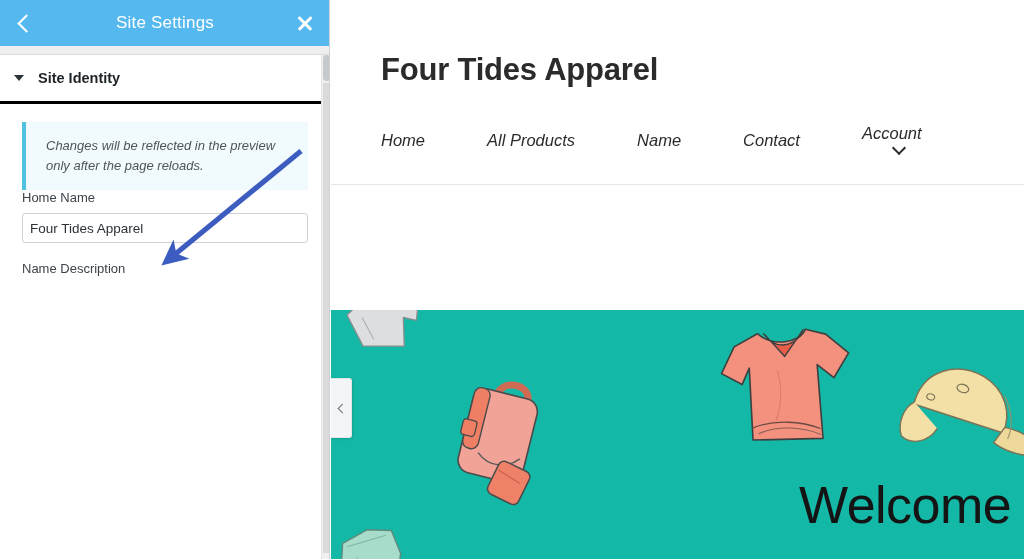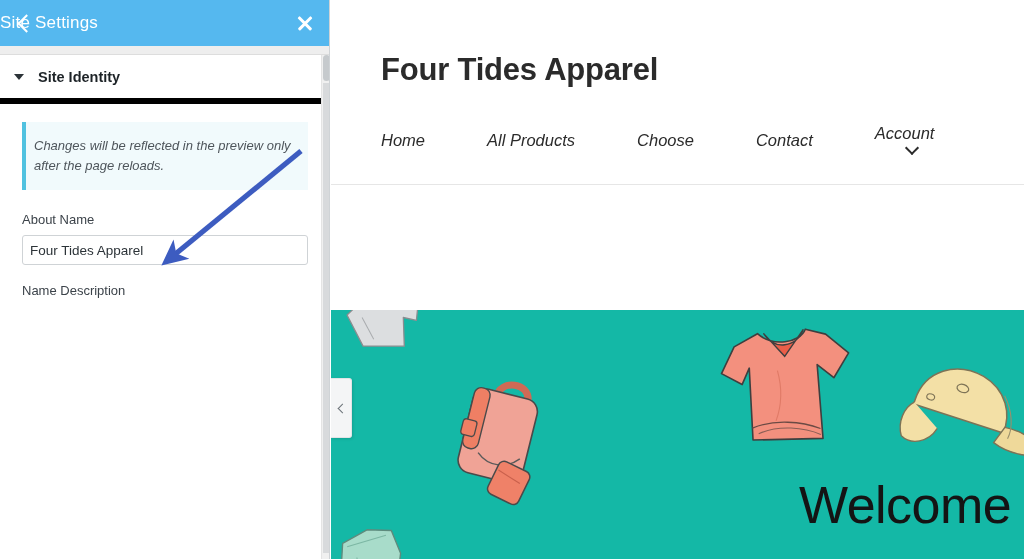--- a/index.html
+++ b/index.html
@@ -28,20 +28,21 @@
     box-sizing: border-box;
     overflow: hidden;
     z-index: 5;
   }
   #sidebar-header {
     position: relative;
     height: 46px;
     background: #55b8ef;
     display: flex;
     align-items: center;
+    justify-content: center;
   }
   #sidebar-header .hdr-title {
     color: #ffffff;
     font-size: 17px;
     font-weight: 400;
     letter-spacing: .2px;
   }
   .hdr-icon-btn {
     position: absolute;
     top: 0;
@@ -85,21 +86,21 @@
     height: calc(559px - 46px - 9px);
     background: #ffffff;
     overflow: hidden;
   }
 
   .section-head {
     height: 49px;
     display: flex;
     align-items: center;
     padding-left: 14px;
-    border-bottom: 6px solid #000000;
+    border-bottom: 3px solid #000000;
     box-sizing: border-box;
     cursor: pointer;
     background: #fff;
   }
   .tri-down {
     width: 0; height: 0;
     border-left: 5px solid transparent;
     border-right: 5px solid transparent;
     border-top: 6px solid #2c3338;
     margin-right: 14px;
@@ -108,22 +109,21 @@
     font-size: 14.5px;
     font-weight: bold;
     color: #1d2327;
   }
 
   .panel-body { padding: 18px 22px 0 22px; }
 
   .notice {
     background: #f1fafc;
     border-left: 4px solid #50c2e0;
-    padding: 14px 14px 14px 8px;
-    margin-bottom: 22px;
+    padding: 14px 14px 14px 20px;
   }
   .notice p {
     margin: 0;
     font-style: italic;
     font-size: 13px;
     line-height: 1.55;
     color: #4e555b;
   }
 
   .field { margin-bottom: 18px; }
@@ -320,21 +320,21 @@
 
 <div id="app">
 
   <div id="preview">
 
     <h1 id="site-title">Four Tides Apparel</h1>
 
     <div id="site-nav">
       <span class="nav-item">Home</span>
       <span class="nav-item">All Products</span>
-      <span class="nav-item">Choose</span>
+      <span class="nav-item">Name</span>
       <span class="nav-item">Contact</span>
       <span class="nav-item with-chev">
         <span>Account</span>
         <span class="chev-down-glyph"></span>
       </span>
     </div>
 
     <div id="nav-divider"></div>
 
     <div id="hero">
@@ -410,21 +410,21 @@
         <span class="sh-label">Site Identity</span>
       </div>
 
       <div class="panel-body">
 
         <div class="notice">
           <p>Changes will be reflected in the preview only after the page reloads.</p>
         </div>
 
         <div class="field">
-          <label class="field-label">About Name</label>
+          <label class="field-label">Home Name</label>
           <input class="text-input" type="text" autofocus="" value="Four Tides Apparel" style="">
         </div>
 
         <div class="field">
           <label class="field-label">Name Description</label>
         </div>
 
 
       </div>
 

